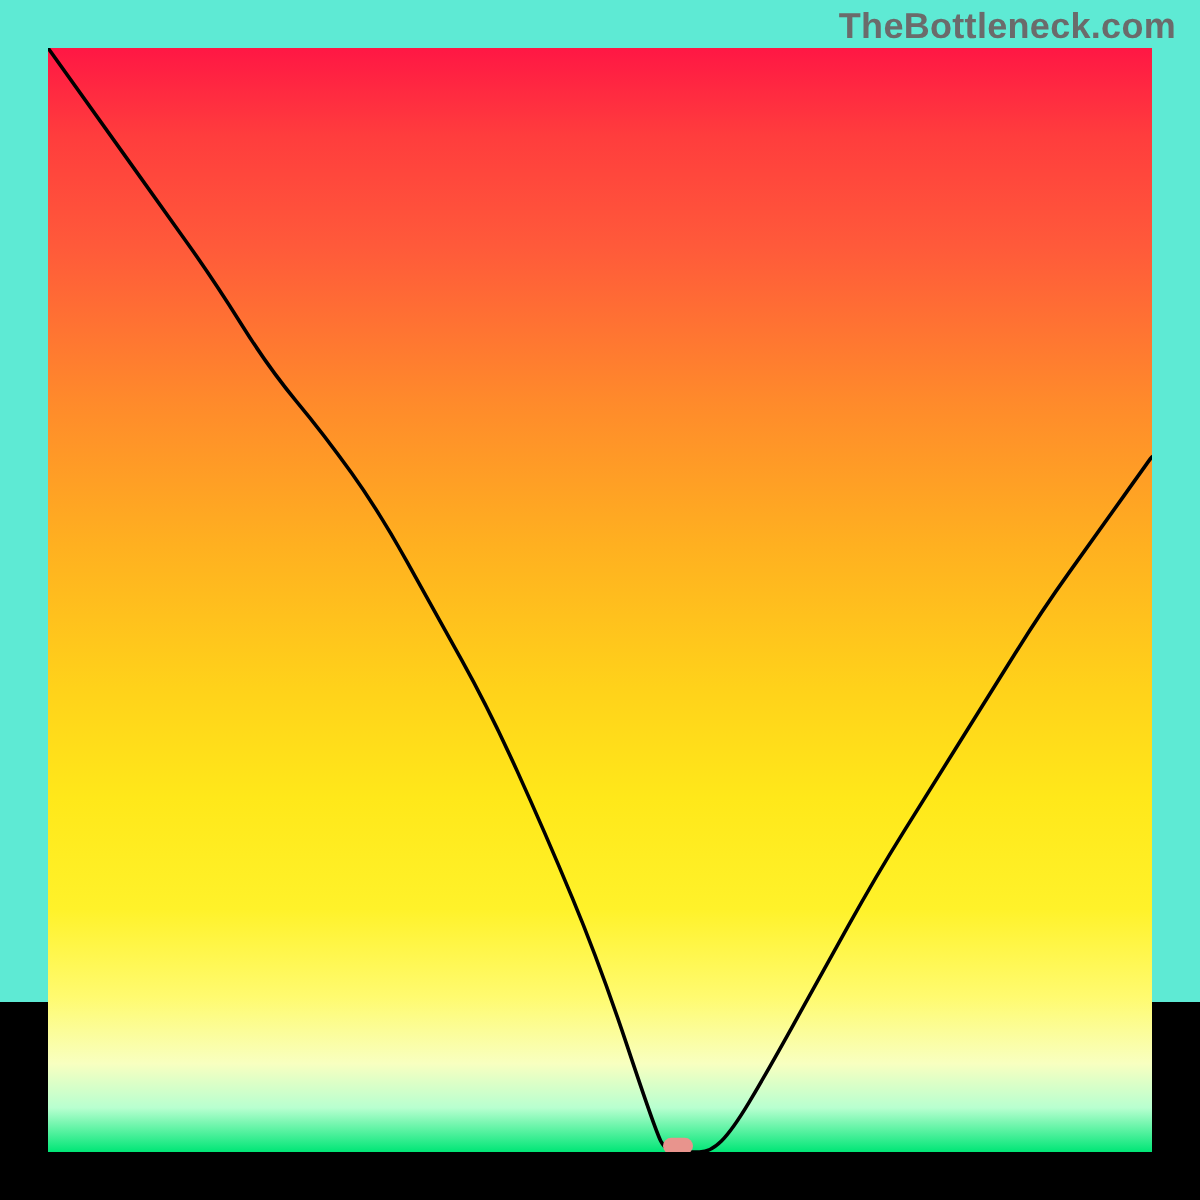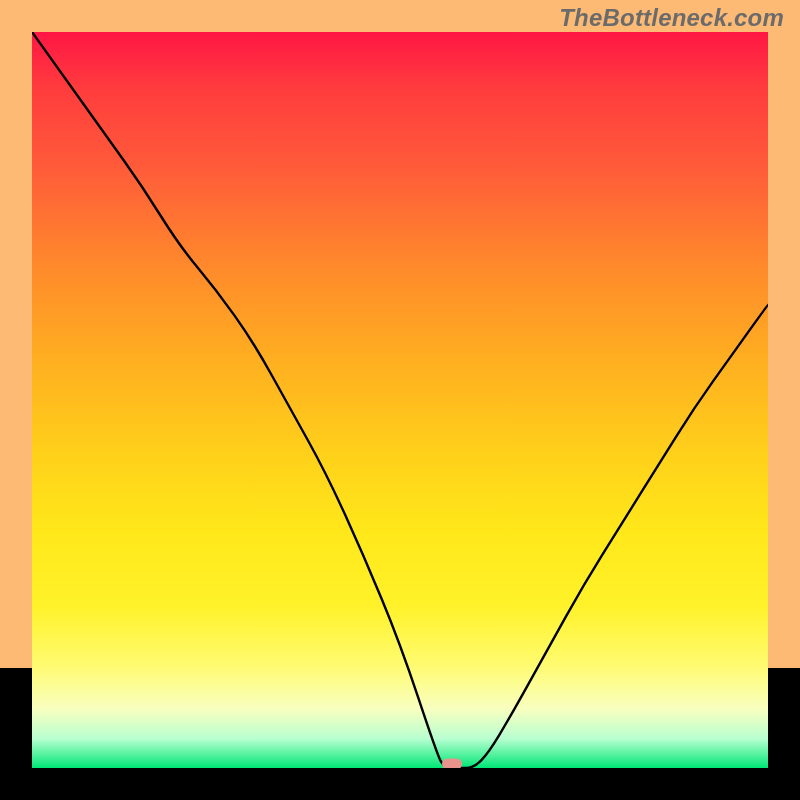--- a/index.html
+++ b/index.html
@@ -7,22 +7,21 @@
     padding: 0;
     width: 800px;
     height: 800px;
     background: #000;
     font-family: Arial, Helvetica, sans-serif;
   }
   .frame {
     position: relative;
     width: 800px;
     height: 668px;
-    background: #fdba74;
-    font-style: italic;
+    background: #5eead4;
   }
   .attribution {
     position: absolute;
     top: 4px;
     right: 16px;
     color: #6b6b6b;
     font-size: 24px;
     font-weight: 600;
     letter-spacing: 0.2px;
   }

